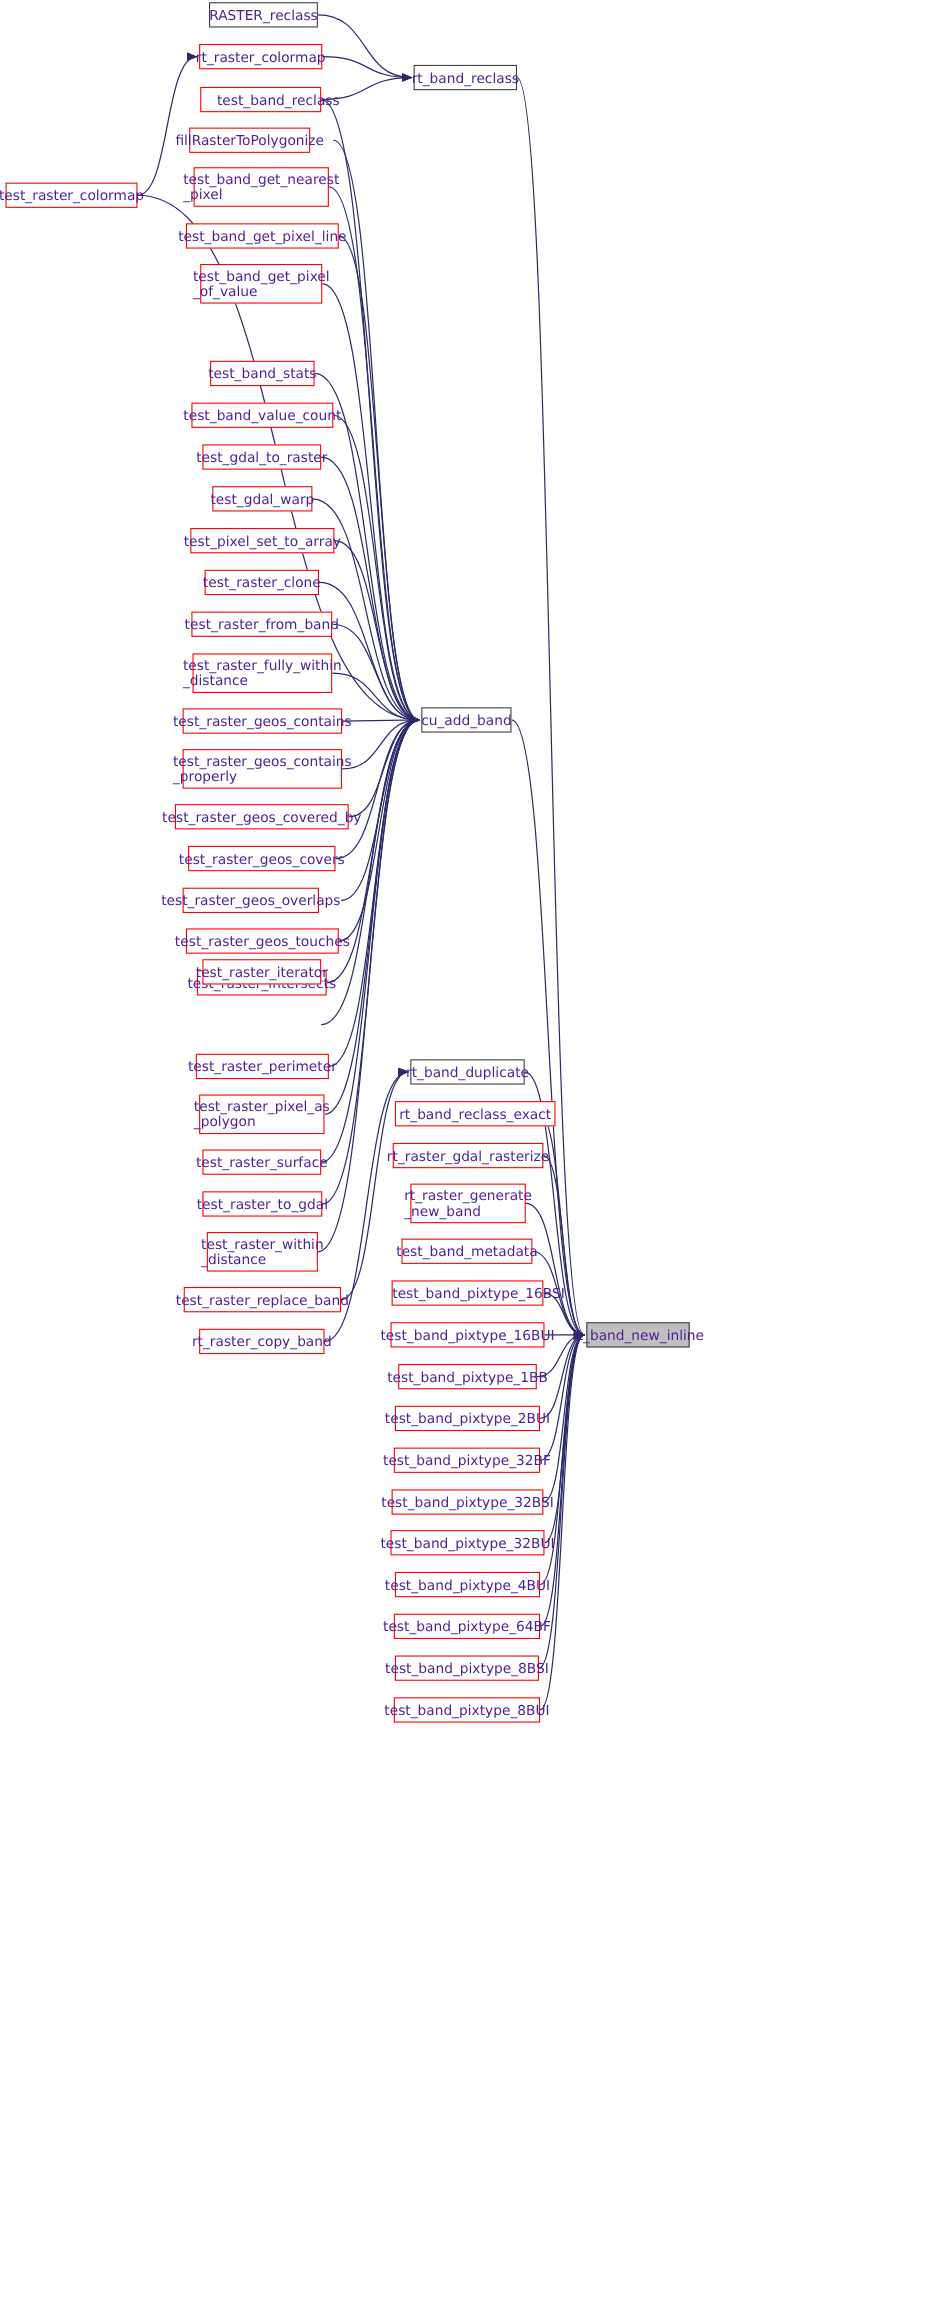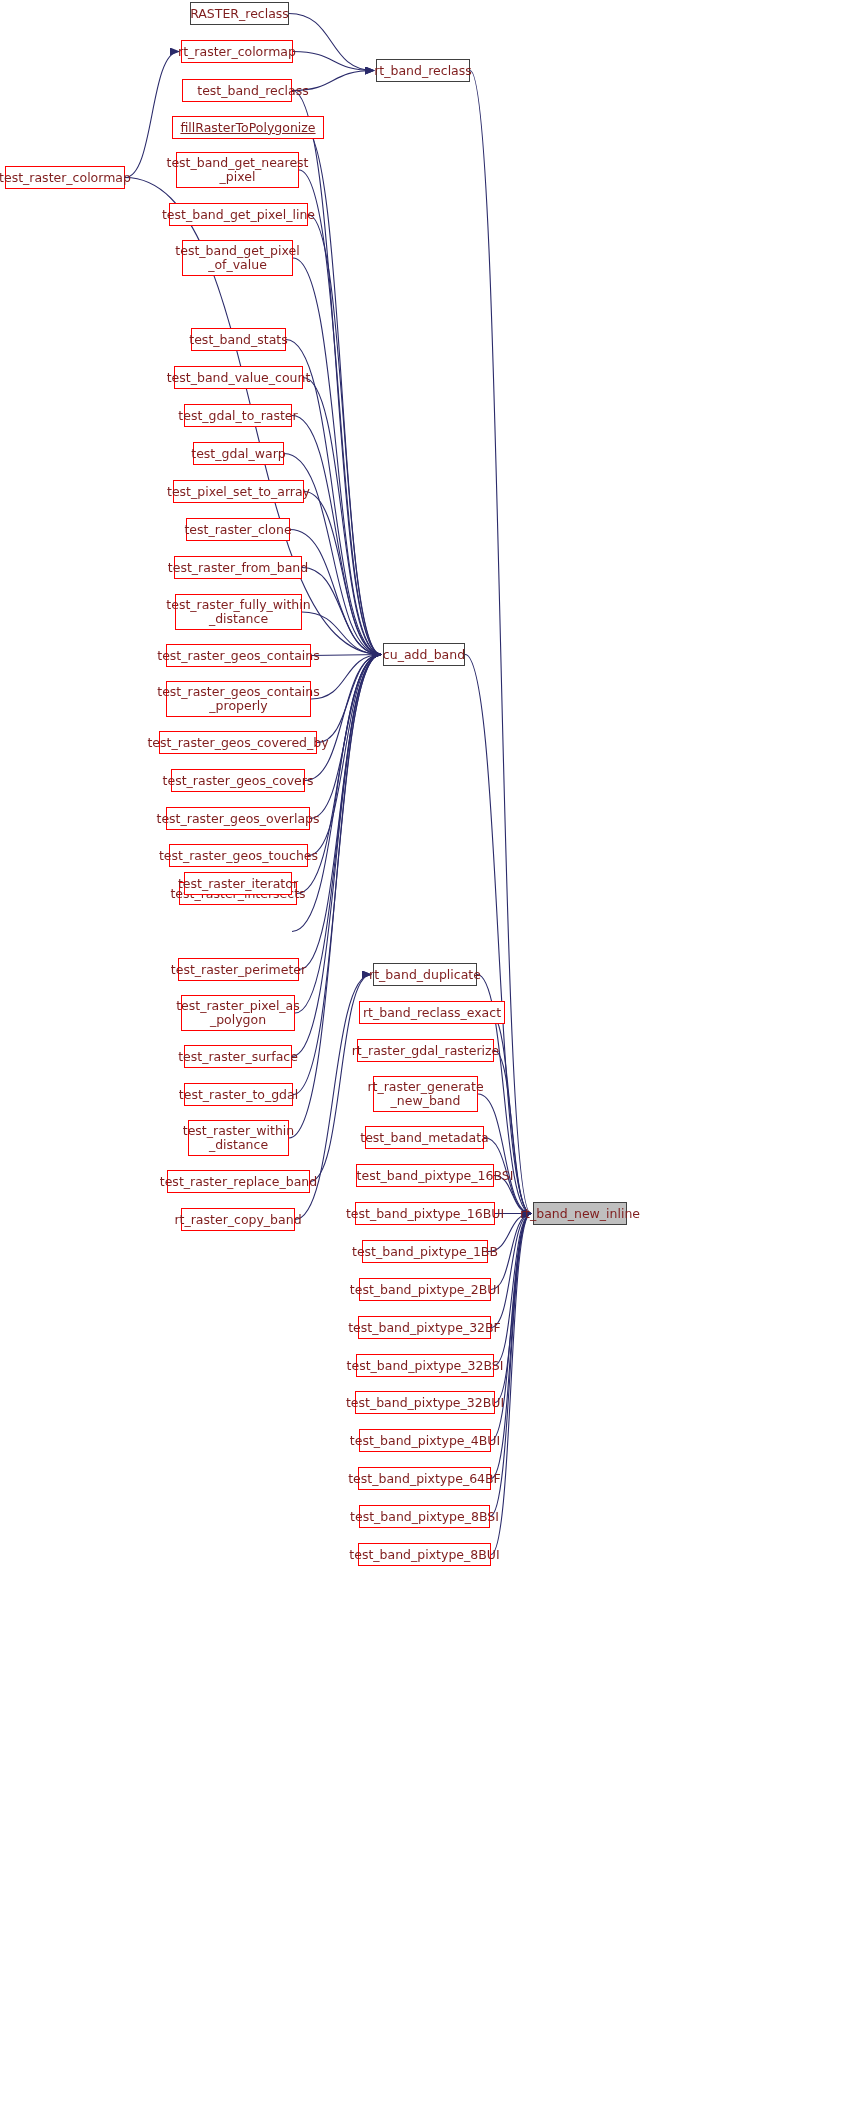--- a/index.html
+++ b/index.html
@@ -1,21 +1,21 @@
 <!DOCTYPE html>
 <html><head>
 <meta charset="utf-8">
 <style>
   html,body{margin:0;padding:0;background:#ffffff;}
   body{font-family:"DejaVu Sans","Liberation Sans",sans-serif;}
   #graph{position:relative;width:863px;height:2101px;background:#fff;overflow:hidden;}
   #edges{position:absolute;left:0;top:0;width:863px;height:2101px;pointer-events:none;}
   .node{position:absolute;box-sizing:border-box;display:flex;align-items:center;
-        justify-content:center;text-align:center;background:#ffffff;
-        border:1px solid #ff0000;color:#7f1d1d;font-size:12.5px;line-height:14px;
+        justify-content:center;background:#ffffff;
+        border:1px solid #ff0000;color:#4c1d95;font-size:12.5px;line-height:14px;
         white-space:pre-line;letter-spacing:0px;}
   .node.plain{border-color:#404040;}
   .node.current{border-color:#404040;background:#bfbfbf;}
 </style>
 </head>
 <body>
 
 <div id="graph">
   <svg id="edges" viewBox="0 0 863 2101">
     <defs>
@@ -74,42 +74,42 @@
         <path d="M491,1440.5 C513,1440.5 509,1213.5 531,1213.5" marker-end="url(#arrow)"></path>
         <path d="M491,1478.5 C513,1478.5 509,1213.5 531,1213.5" marker-end="url(#arrow)"></path>
         <path d="M490,1516.5 C512.55,1516.5 508.45,1213.5 531,1213.5" marker-end="url(#arrow)"></path>
         <path d="M491,1554.5 C513,1554.5 509,1213.5 531,1213.5" marker-end="url(#arrow)"></path>
       </g>
   </svg>
   <div id="nodes">
       <div class="node plain" style="left: 190px; top: 2px; width: 99px; height: 23px;">RASTER_reclass</div>
       <div class="node" style="left: 181px; top: 40px; width: 112px; height: 23px;">rt_raster_colormap</div>
       <div class="node" style="left: 182px; top: 79px; width: 110px; height: 23px; padding-left: 32px;">test_band_reclass</div>
-      <div class="node" style="left: 172px; top: 116px; width: 152px; height: 23px; text-decoration: underline;">fillRasterToPolygonize</div>
+      <div class="node" style="left: 172px; top: 116px; width: 110px; height: 23px;">fillRasterToPolygonize</div>
       <div class="node" style="left: 176px; top: 152px; width: 123px; height: 36px;">test_band_get_nearest
 _pixel</div>
       <div class="node" style="left: 5px; top: 166px; width: 120px; height: 23px;">test_raster_colormap</div>
       <div class="node" style="left: 169px; top: 203px; width: 139px; height: 23px;">test_band_get_pixel_line</div>
       <div class="node" style="left: 182px; top: 240px; width: 111px; height: 36px;">test_band_get_pixel
 _of_value</div>
       <div class="node" style="left: 191px; top: 328px; width: 95px; height: 23px;">test_band_stats</div>
       <div class="node" style="left: 174px; top: 366px; width: 129px; height: 23px;">test_band_value_count</div>
       <div class="node" style="left: 184px; top: 404px; width: 108px; height: 23px;">test_gdal_to_raster</div>
       <div class="node" style="left: 193px; top: 442px; width: 91px; height: 23px;">test_gdal_warp</div>
       <div class="node" style="left: 173px; top: 480px; width: 131px; height: 23px;">test_pixel_set_to_array</div>
       <div class="node" style="left: 186px; top: 518px; width: 104px; height: 23px;">test_raster_clone</div>
       <div class="node" style="left: 174px; top: 556px; width: 128px; height: 23px;">test_raster_from_band</div>
       <div class="node" style="left: 175px; top: 594px; width: 127px; height: 36px;">test_raster_fully_within
 _distance</div>
       <div class="node" style="left: 166px; top: 644px; width: 145px; height: 23px;">test_raster_geos_contains</div>
       <div class="node" style="left: 166px; top: 681px; width: 145px; height: 36px;">test_raster_geos_contains
 _properly</div>
       <div class="node" style="left: 159px; top: 731px; width: 158px; height: 23px;">test_raster_geos_covered_by</div>
       <div class="node" style="left: 171px; top: 769px; width: 134px; height: 23px;">test_raster_geos_covers</div>
-      <div class="node" style="left: 166px; top: 807px; width: 144px; height: 23px;">test_raster_geos_overlaps</div>
+      <div class="node" style="left: 166px; top: 807px; width: 124px; height: 23px;">test_raster_geos_overlaps</div>
       <div class="node" style="left: 169px; top: 844px; width: 139px; height: 23px;">test_raster_geos_touches</div>
       <div class="node" style="left: 179px; top: 882px; width: 118px; height: 23px;">test_raster_intersects</div>
       <div class="node" style="left: 184px; top: 872px; width: 108px; height: 23px;">test_raster_iterator</div>
       <div class="node" style="left: 178px; top: 958px; width: 121px; height: 23px;">test_raster_perimeter</div>
       <div class="node" style="left: 181px; top: 995px; width: 114px; height: 36px;">test_raster_pixel_as
 _polygon</div>
       <div class="node" style="left: 184px; top: 1045px; width: 108px; height: 23px;">test_raster_surface</div>
       <div class="node" style="left: 184px; top: 1083px; width: 109px; height: 23px;">test_raster_to_gdal</div>
       <div class="node" style="left: 188px; top: 1120px; width: 101px; height: 36px;">test_raster_within
 _distance</div>

